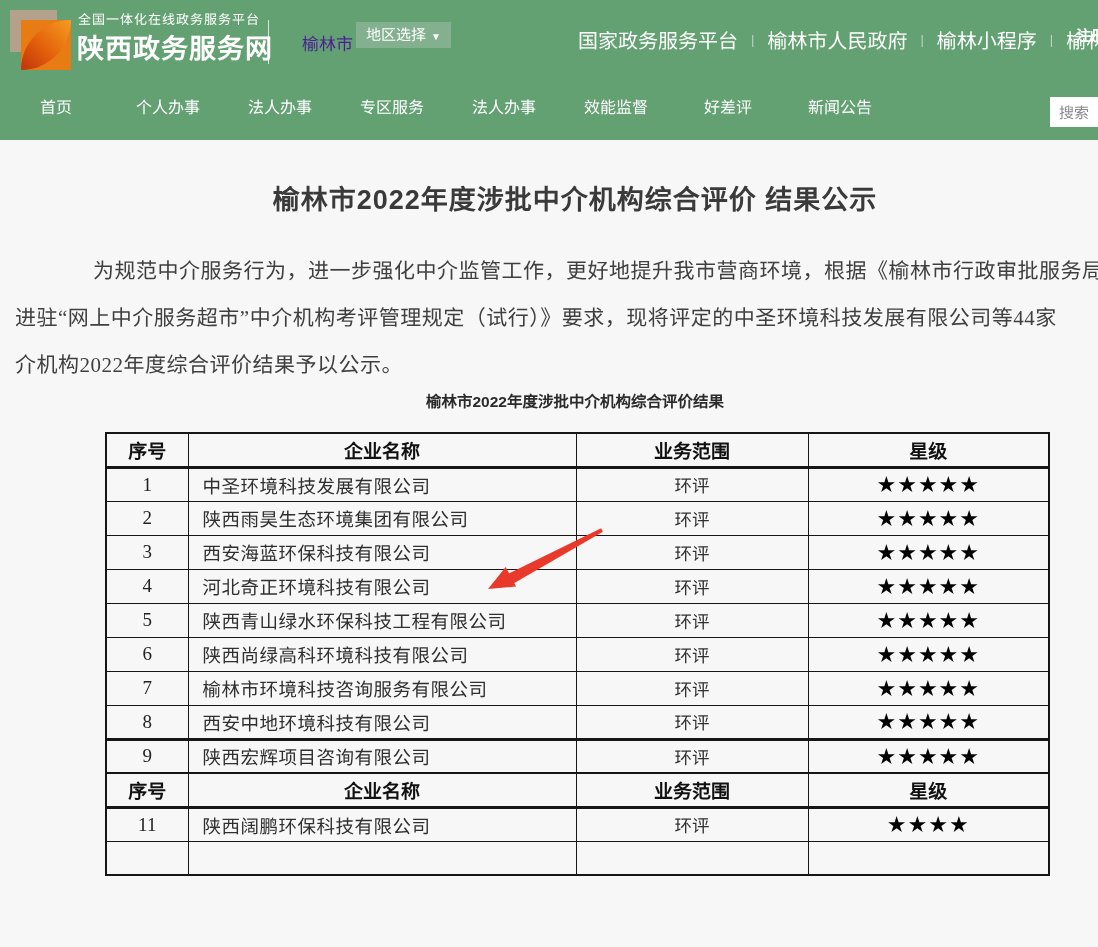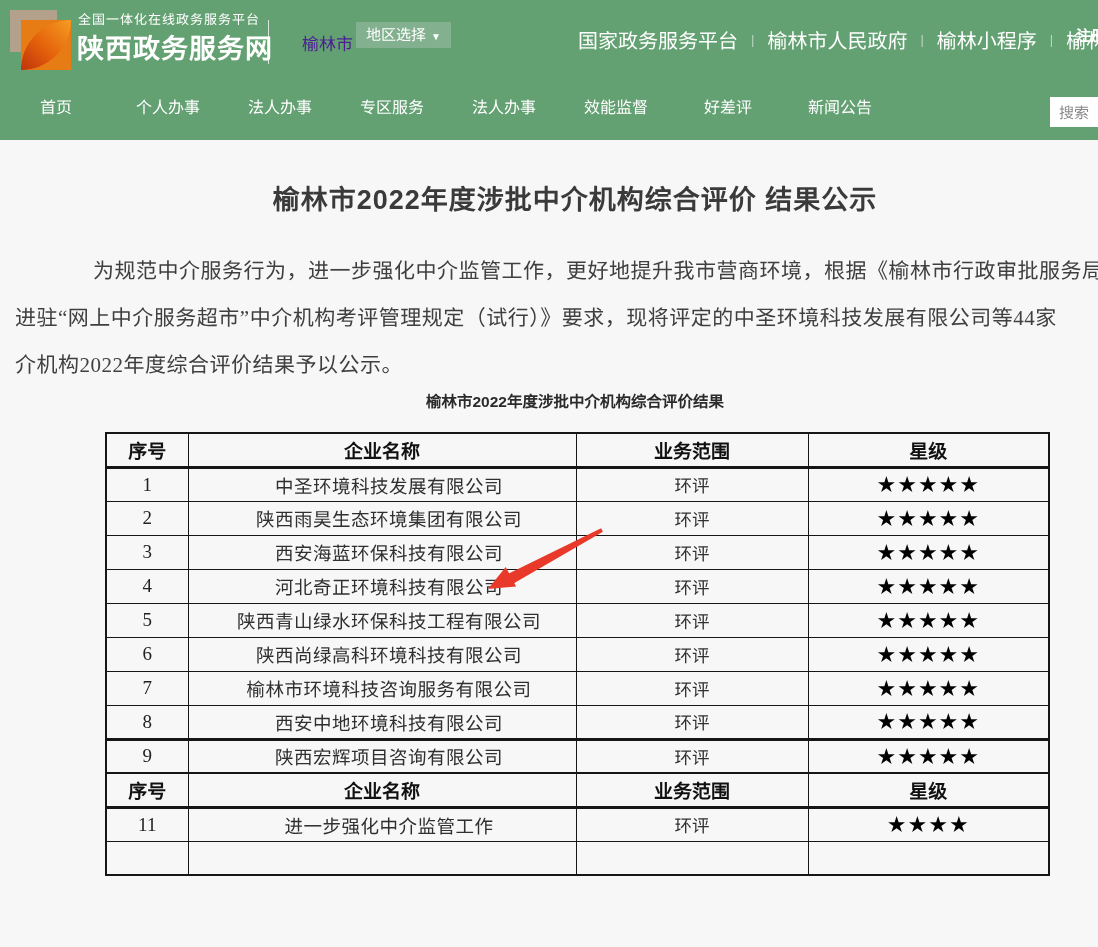--- a/index.html
+++ b/index.html
@@ -51,21 +51,21 @@
 
   table.eval { position:absolute; left:105px; top:292px; width:943px; border-collapse:collapse;
                table-layout:fixed; font-family:"Liberation Serif", serif; }
   table.eval col.c-no { width:82px; } table.eval col.c-name { width:388px; }
   table.eval col.c-scope { width:232px; } table.eval col.c-stars { width:241px; }
   table.eval { border:2px solid #161616; }
   table.eval th, table.eval td { border:1px solid #161616; height:34px; vertical-align:middle; }
   table.eval tr.head-row th { font-size:19px; font-weight:700; color:#111; text-align:center;
                               border-bottom:3px solid #161616; border-top:2px solid #161616;font-family:Liberation Mono, monospace; }
   td.cell-no { text-align:center; font-size:19px; color:#222; }
-  td.cell-name { text-align:center; padding-left:14px; font-size:18.5px; color:#2f2f2f; letter-spacing:0.5px;margin-top:12px; }
+  td.cell-name { text-align:left; padding-left:14px; font-size:18.5px; color:#2f2f2f; letter-spacing:0.5px;margin-top:12px; }
   td.cell-scope { text-align:center; font-size:17.5px; color:#2f2f2f;margin-top:17px; }
   td.cell-stars { text-align:center; font-size:22px; color:#000; letter-spacing:1px; font-weight:600;
                   font-family:"DejaVu Sans", sans-serif; }
   tr.thick td { border-bottom:3px solid #161616; }
 
   .arrow-svg { position:absolute; left:0; top:0; width:1150px; height:807px; pointer-events:none; }
 </style>
 </head>
 <body>
 
@@ -193,21 +193,21 @@
           <td class="cell-stars">★★★★★</td>
         </tr>
         <tr class="head-row">
           <th>序号</th>
           <th>企业名称</th>
           <th>业务范围</th>
           <th>星级</th>
         </tr>
         <tr>
           <td class="cell-no">11</td>
-          <td class="cell-name">进一步强化中介监管工作</td>
+          <td class="cell-name">陕西阔鹏环保科技有限公司</td>
           <td class="cell-scope">环评</td>
           <td class="cell-stars">★★★★</td>
         </tr>
         <tr>
           <td></td>
           <td></td>
           <td></td>
           <td></td>
         </tr>
       </tbody>

